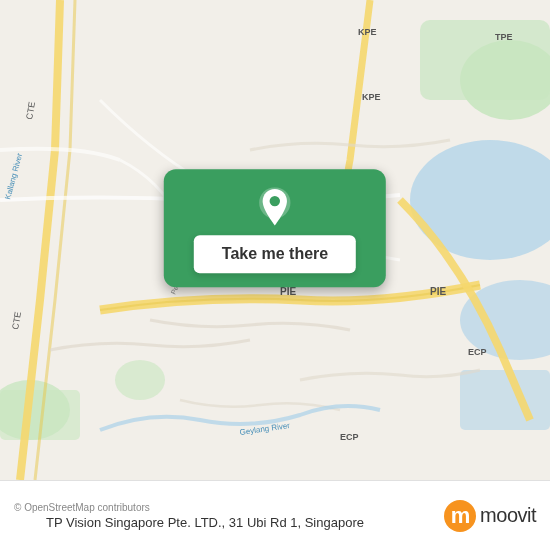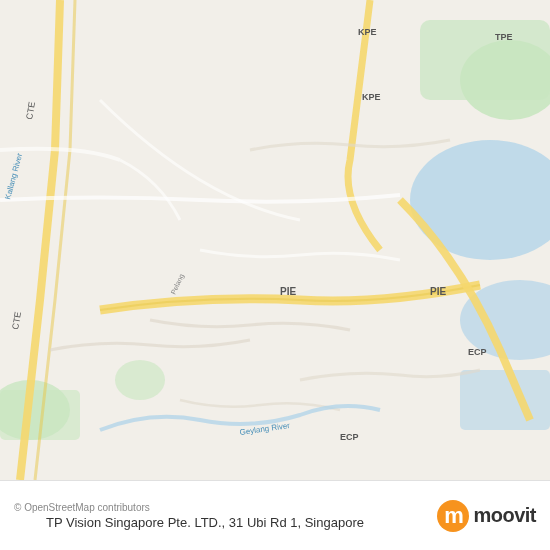--- a/index.html
+++ b/index.html
@@ -119,21 +119,21 @@
       height: 32px;
       border-radius: 50%;
       display: flex;
       align-items: center;
       justify-content: center;
       letter-spacing: -1px;
     }
 
     #moovit-text {
       font-size: 20px;
-      font-weight: 700;
+      font-weight: 400;
       color: #333;
       letter-spacing: -0.5px;
     }
   </style>
 </head>
 <body>
 
 <div id="app">
 
   <div id="map-container">
@@ -186,20 +186,32 @@
       <text x="495" y="40" font-size="9" fill="#555" font-family="Arial" font-weight="bold">TPE</text>
 
       <text x="240" y="435" font-size="8" fill="#4a90b8" font-family="Arial" transform="rotate(-8, 240, 435)">Geylang River</text>
 
       <text x="10" y="200" font-size="8" fill="#4a90b8" font-family="Arial" transform="rotate(-75, 10, 200)">Kallang River</text>
 
       <text x="175" y="295" font-size="7" fill="#888" font-family="Arial" transform="rotate(-65, 175, 295)">Pelang</text>
     </svg>
 
     
+    <div id="button-overlay">
+      <div id="green-card">
+
+        <svg id="location-pin" viewBox="0 0 40 46" xmlns="http://www.w3.org/2000/svg">
+          <circle cx="20" cy="18" r="18" fill="white" opacity="0.25"></circle>
+          <path d="M20 2C12.27 2 6 8.27 6 16c0 10.5 14 28 14 28s14-17.5 14-28C34 8.27 27.73 2 20 2z" fill="white"></path>
+          <circle cx="20" cy="16" r="6" fill="#3a9e5f"></circle>
+        </svg>
+
+        <button id="take-me-there-btn">Take me there</button>
+      </div>
+    </div>
   </div>
 
   <div id="bottom-bar">
     <div id="bottom-left">
       <span id="copyright-text">© OpenStreetMap contributors</span>
       <span id="location-info">TP Vision Singapore Pte. LTD., 31 Ubi Rd 1, Singapore</span>
     </div>
     <div id="moovit-logo">
       <div id="moovit-m">m</div>
       <span id="moovit-text">moovit</span>

